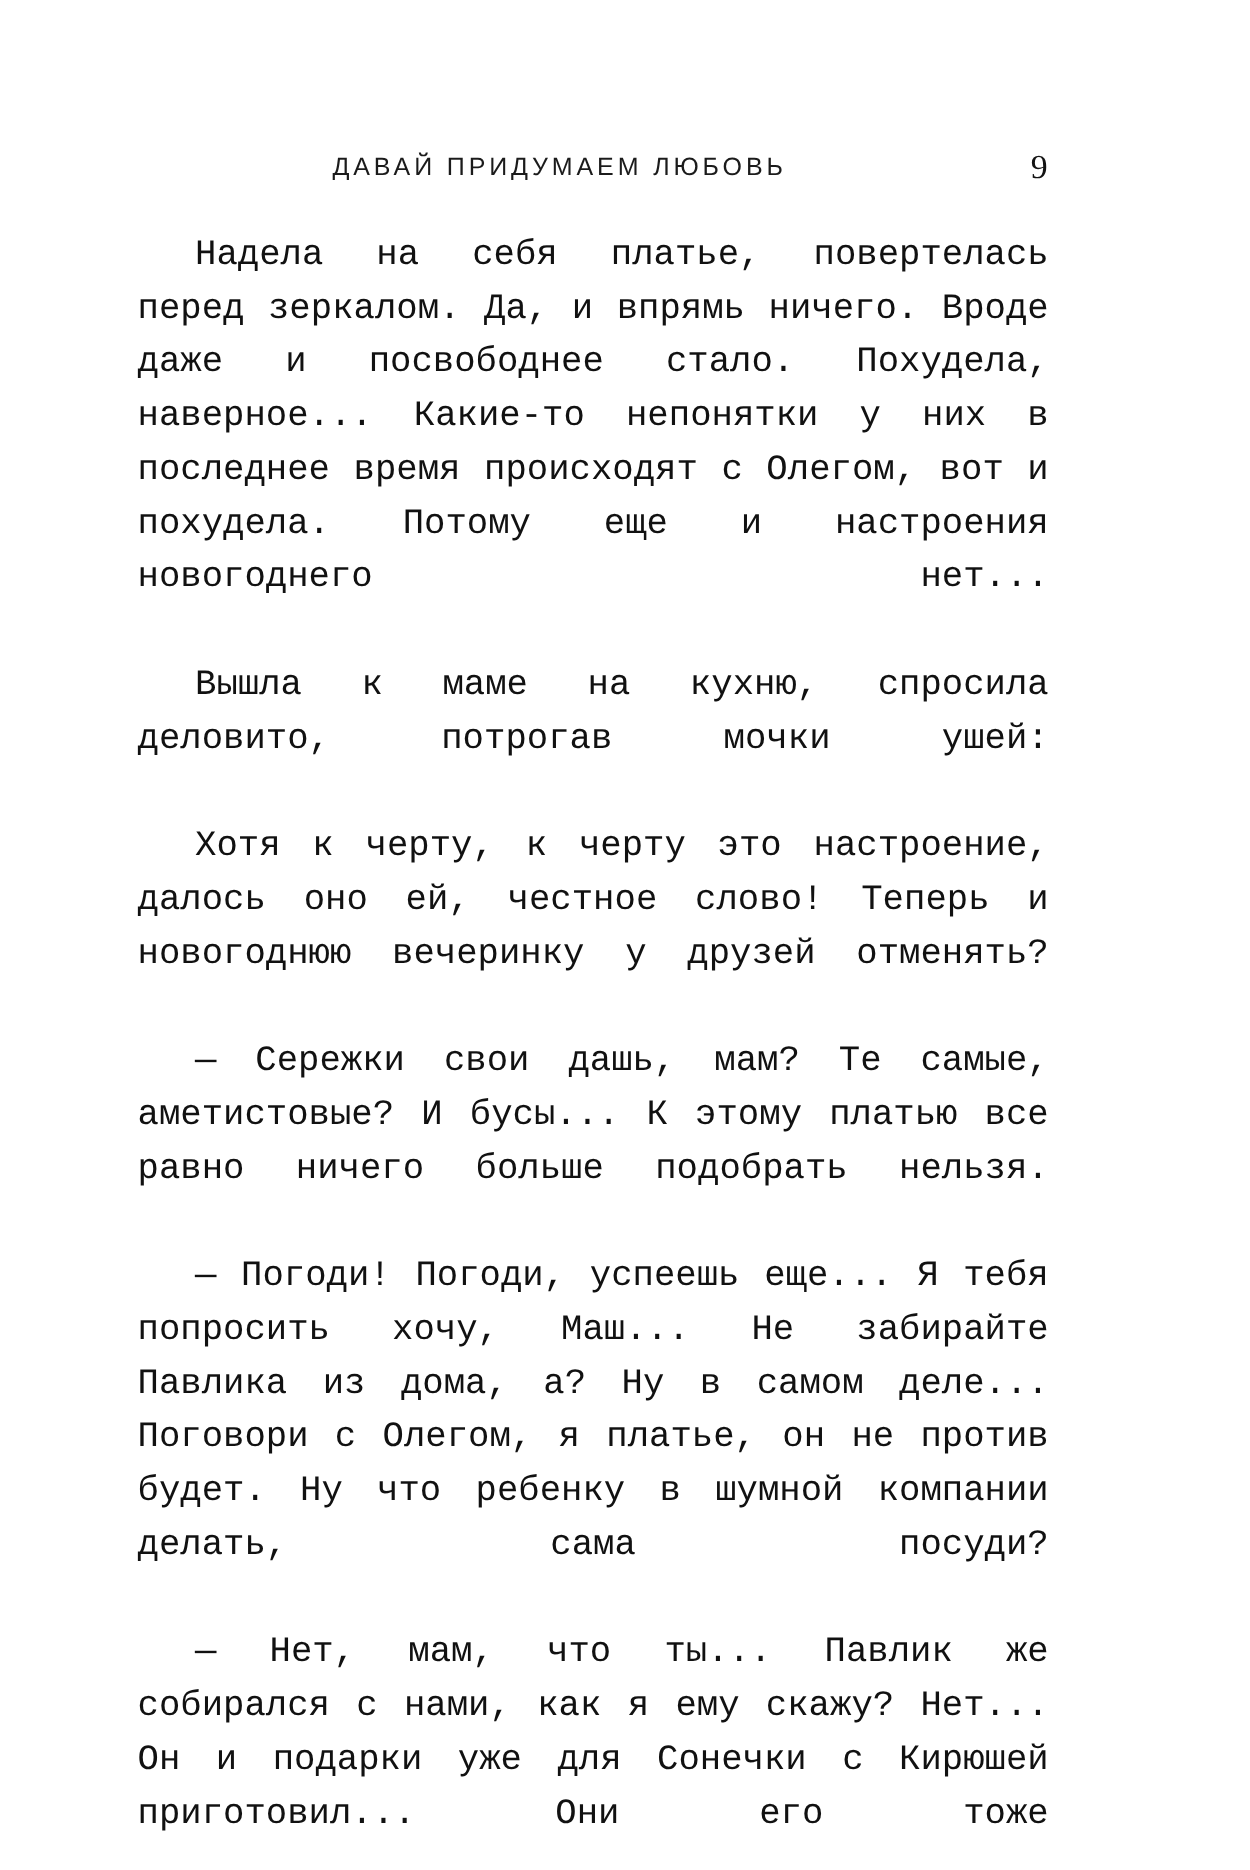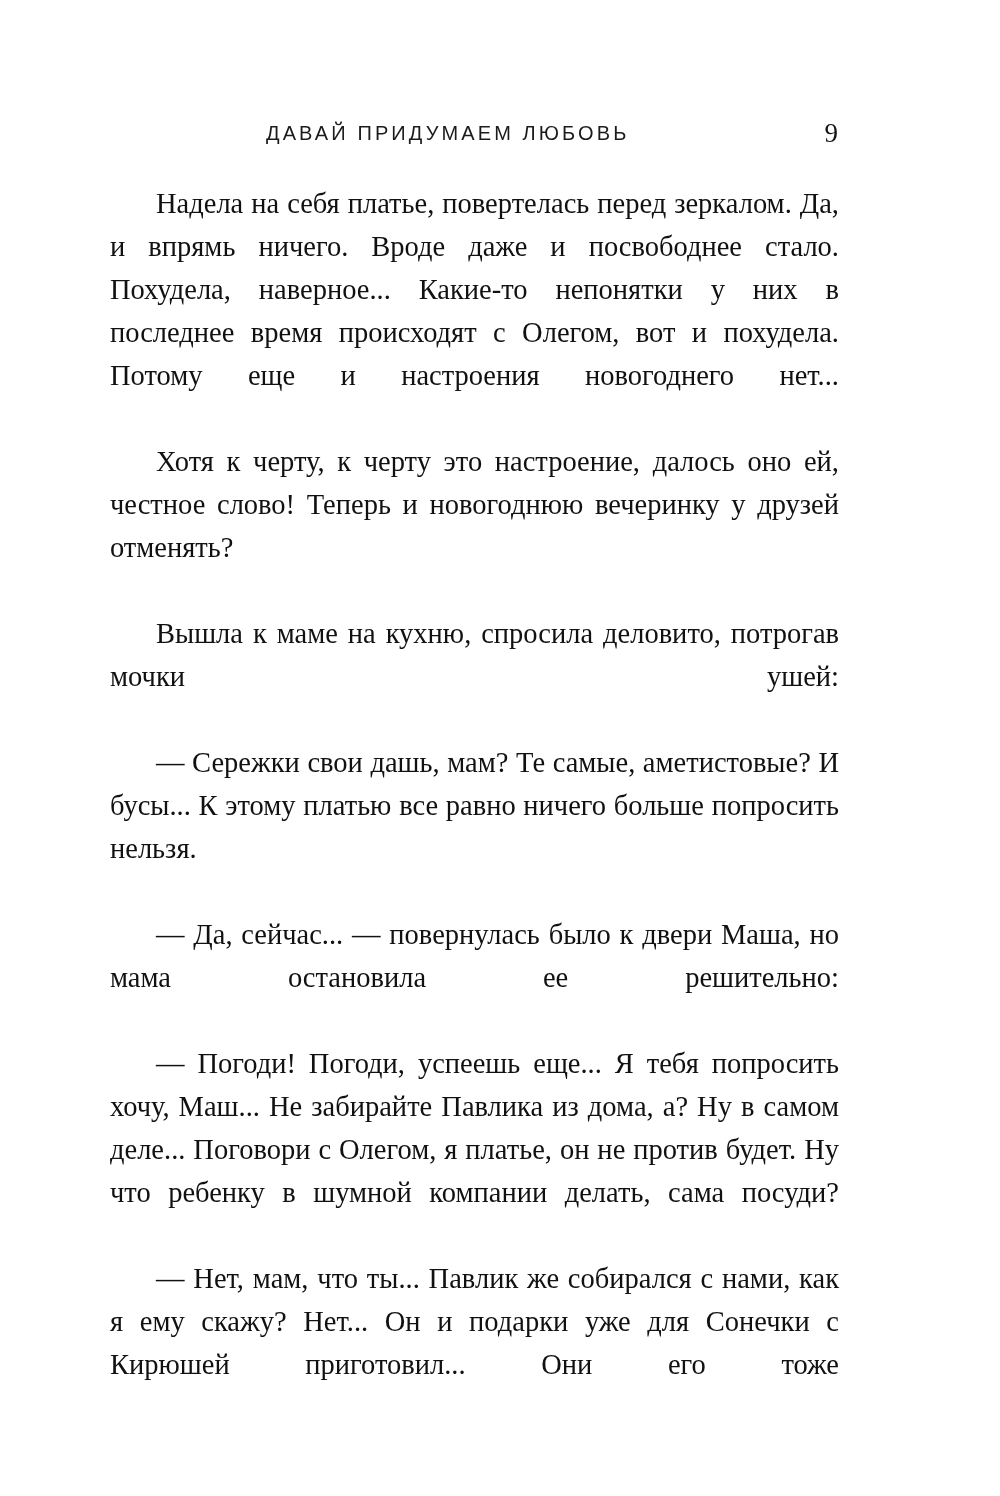--- a/index.html
+++ b/index.html
@@ -54,21 +54,21 @@
   
   .textblock {
     position: absolute;
     left: 110px;
     top: 182px;
     width: 729px;
   }
 
   .textblock p {
     margin: 0;
-    font-family: Liberation Serif, serif;
+    font-family: Liberation Mono, monospace;
     font-size: 28.5px;
     font-weight: 400;
     line-height: 43px;
     color: #111111;
     text-align: justify;
     text-justify: inter-word;
     text-indent: 46px;
     hyphens: manual;
     -webkit-hyphens: manual;
   }
@@ -86,21 +86,20 @@
 <div class="page" style="width: 1000px; height: 1496px; background: rgb(255, 255, 255);">
 
   <header class="running-head">
     <span class="running-head-title">ДАВАЙ ПРИДУМАЕМ ЛЮБОВЬ</span>
     <span class="running-head-folio">9</span>
   </header>
 
   <main class="textblock">
 
   <p>Надела на себя платье, повертелась перед зеркалом. Да, и впрямь ничего. Вроде даже и посвободнее стало. Похудела, наверное... Какие-то непонятки у них в последнее время происходят с Олегом, вот и похудела. Потому еще и настроения новогоднего нет...</p>
+      <p>Вышла к маме на кухню, спросила деловито, потрогав мочки ушей:</p>
       <p>Хотя к черту, к черту это настроение, далось оно ей, честное слово! Теперь и новогоднюю вечеринку у друзей отменять?</p>
-      <p>Вышла к маме на кухню, спросила деловито, потрогав мочки ушей:</p>
-      <p>— Сережки свои дашь, мам? Те самые, аметистовые? И бусы... К этому платью все равно ничего больше попросить нельзя.</p>
-      <p>— Да, сейчас... — повернулась было к двери Маша, но мама остановила ее решительно:</p>
+      <p>— Сережки свои дашь, мам? Те самые, аметистовые? И бусы... К этому платью все равно ничего больше подобрать нельзя.</p>
       <p>— Погоди! Погоди, успеешь еще... Я тебя попросить хочу, Маш... Не забирайте Павлика из дома, а? Ну в самом деле... Поговори с Олегом, я платье, он не против будет. Ну что ребенку в шумной компании делать, сама посуди?</p>
       <p>— Нет, мам, что ты... Павлик же собирался с нами, как я ему скажу? Нет... Он и подарки уже для Сонечки с Кирюшей приготовил... Они его тоже</p>
     </main>
 
 </div>
 
 </body></html>

